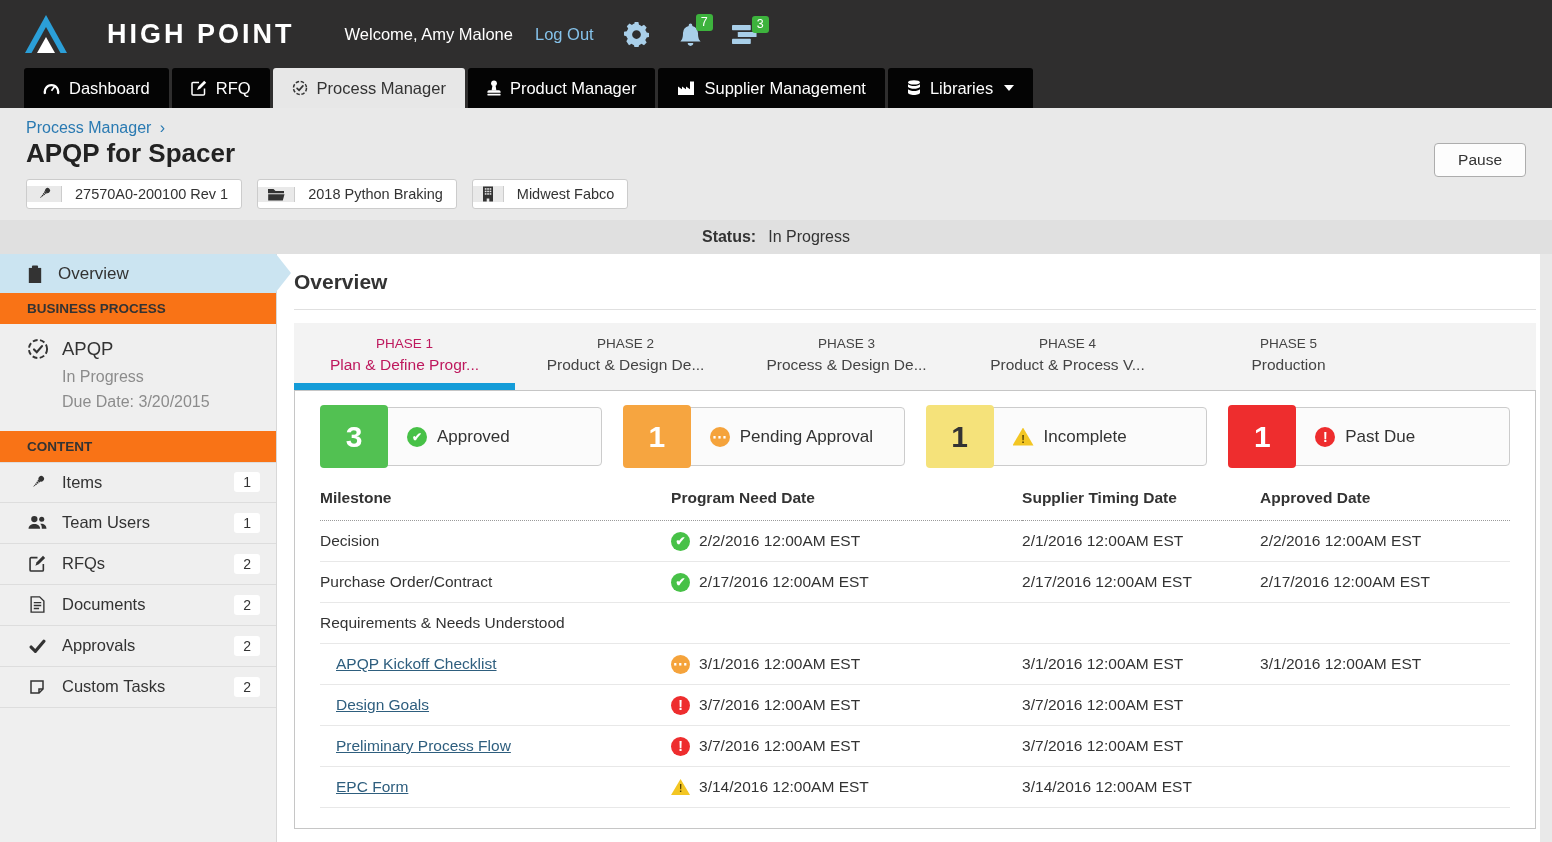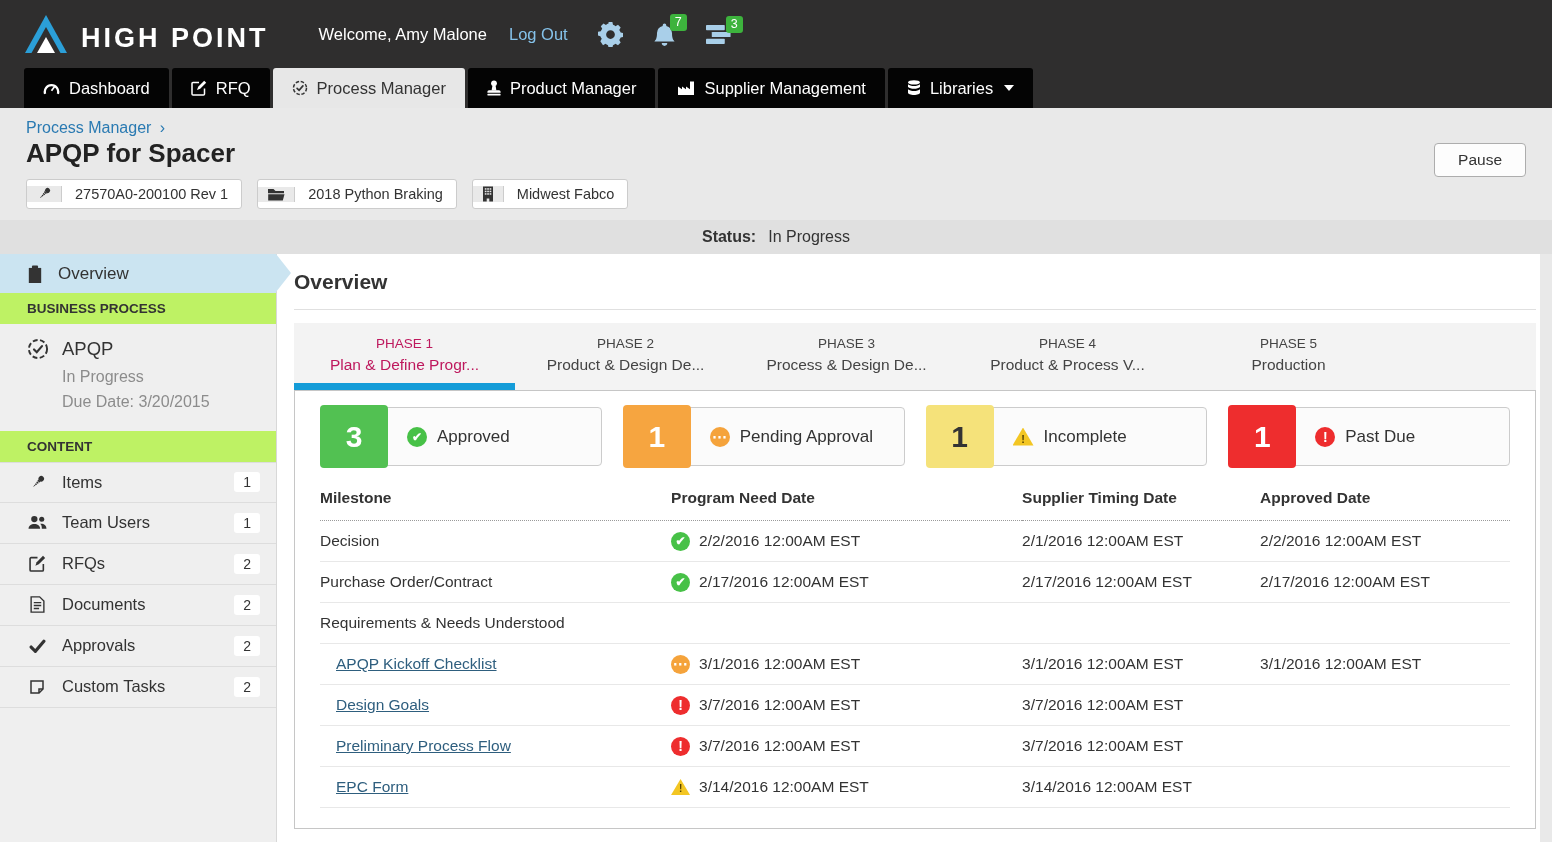--- a/index.html
+++ b/index.html
@@ -1,21 +1,21 @@
 <!DOCTYPE html>
 <html><head>
 <meta charset="utf-8">
 <style>
   * { margin:0; padding:0; box-sizing:border-box; }
   body { font-family:"Liberation Sans", sans-serif; background:#e9e9e9; }
   .app { width:1552px; height:842px; overflow:hidden; background:#e9e9e9; position:relative; }
 
   
   .topbar { height:68px; background:#2f2e2e; display:flex; align-items:center; padding:0 24px; }
-  .logo { display:flex; align-items:flex-end; cursor:pointer; }
+  .logo { display:flex; align-items:center; cursor:pointer;gap:26px; }
   .logo-text { color:#fff; font-size:27px; font-weight:bold; letter-spacing:3px; margin-left:13px; }
   .welcome { color:#fff; font-size:16.5px; margin-left:50px; }
   .logout { color:#85c2ea; font-size:16.5px; margin-left:22px; text-decoration:none; cursor:pointer; }
   .hicon { position:relative; margin-left:30px; color:#a9cfe9; cursor:pointer; display:inline-flex; }
   .nbadge { position:absolute; top:-8px; right:-11px; background:#3db33d; color:#fff; font-size:12.5px; padding:1px 5px; border-radius:3px; line-height:15px; }
 
   
   .navtabs { background:#2f2e2e; display:flex; gap:3px; padding-left:24px; align-items:flex-end; height:40px; }
   .navtab { background:#040404; color:#fff; height:40px; display:flex; align-items:center; gap:9px; padding:0 19px; font-size:16.5px; border-radius:3px 3px 0 0; cursor:pointer; white-space:nowrap; }
   .navtab.active { background:#e7e7e7; color:#333; }
@@ -37,21 +37,21 @@
   .status-bar .slabel { font-weight:bold; }
 
   
   .body { display:flex; height:594px; background:#fff; position:relative; }
   .right-strip { position:absolute; right:0; top:0; bottom:0; width:12px; background:#e9e9e9; }
 
   
   .sidebar { width:277px; flex-shrink:0; background:#efefef; border-right:1px solid #d8d8d8; z-index:2; }
   .sb-overview { position:relative; display:flex; align-items:center; gap:15px; background:#cbe4f1; height:39px; padding:0 14px 0 27px; font-size:17px; color:#333; cursor:pointer; }
   .sb-overview::after { content:""; position:absolute; right:-15px; top:0; border-top:19.5px solid transparent; border-bottom:19.5px solid transparent; border-left:15px solid #cbe4f1; }
-  .sb-section { background:#bef264; padding:8px 14px 8px 27px; font-size:13.5px; font-weight:bold; color:#333; }
+  .sb-section { background:#f97316; padding:8px 14px 8px 27px; font-size:13.5px; font-weight:bold; color:#333; }
   .sb-process { padding:14px 14px 16px 27px;border-radius:11px; }
   .sb-process-name { display:flex; align-items:center; gap:13px; font-size:18.5px; color:#333; cursor:pointer; }
   .sb-process-sub { color:#8c8c8c; font-size:16px; margin:5px 0 0 35px; line-height:1.55; }
   .sb-item { display:flex; align-items:center; gap:15px; height:41px; padding:0 16px 0 27px; border-bottom:1px solid #ddd; font-size:16.5px; color:#333; cursor:pointer; }
   .sb-item:first-child { border-top:1px solid #ddd; }
   .sb-item .icn { width:20px; display:flex; justify-content:center; color:#333; }
   .count-badge { margin-left:auto; background:#fff; border-radius:3px; padding:2px 9px; font-size:14px; color:#333; }
 
   
   .content { flex:1; background:#fff; padding:8px 16px 10px 17px; }

